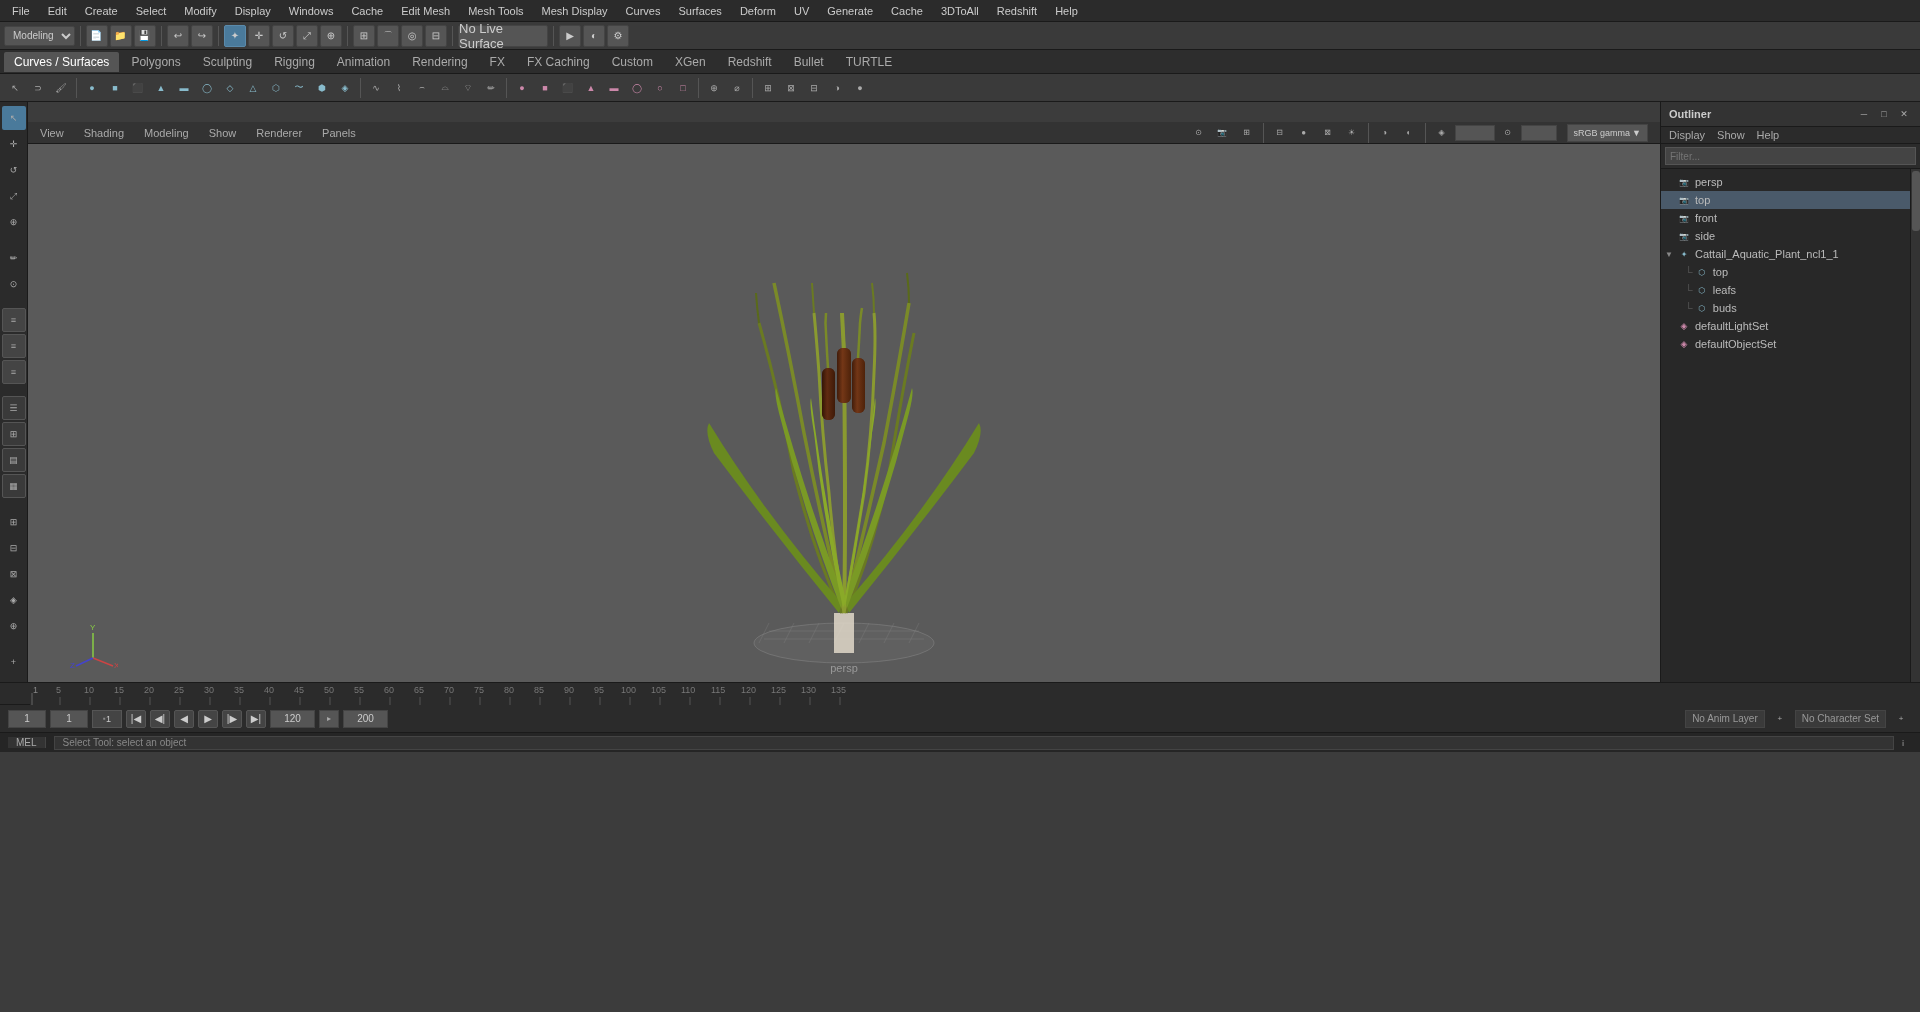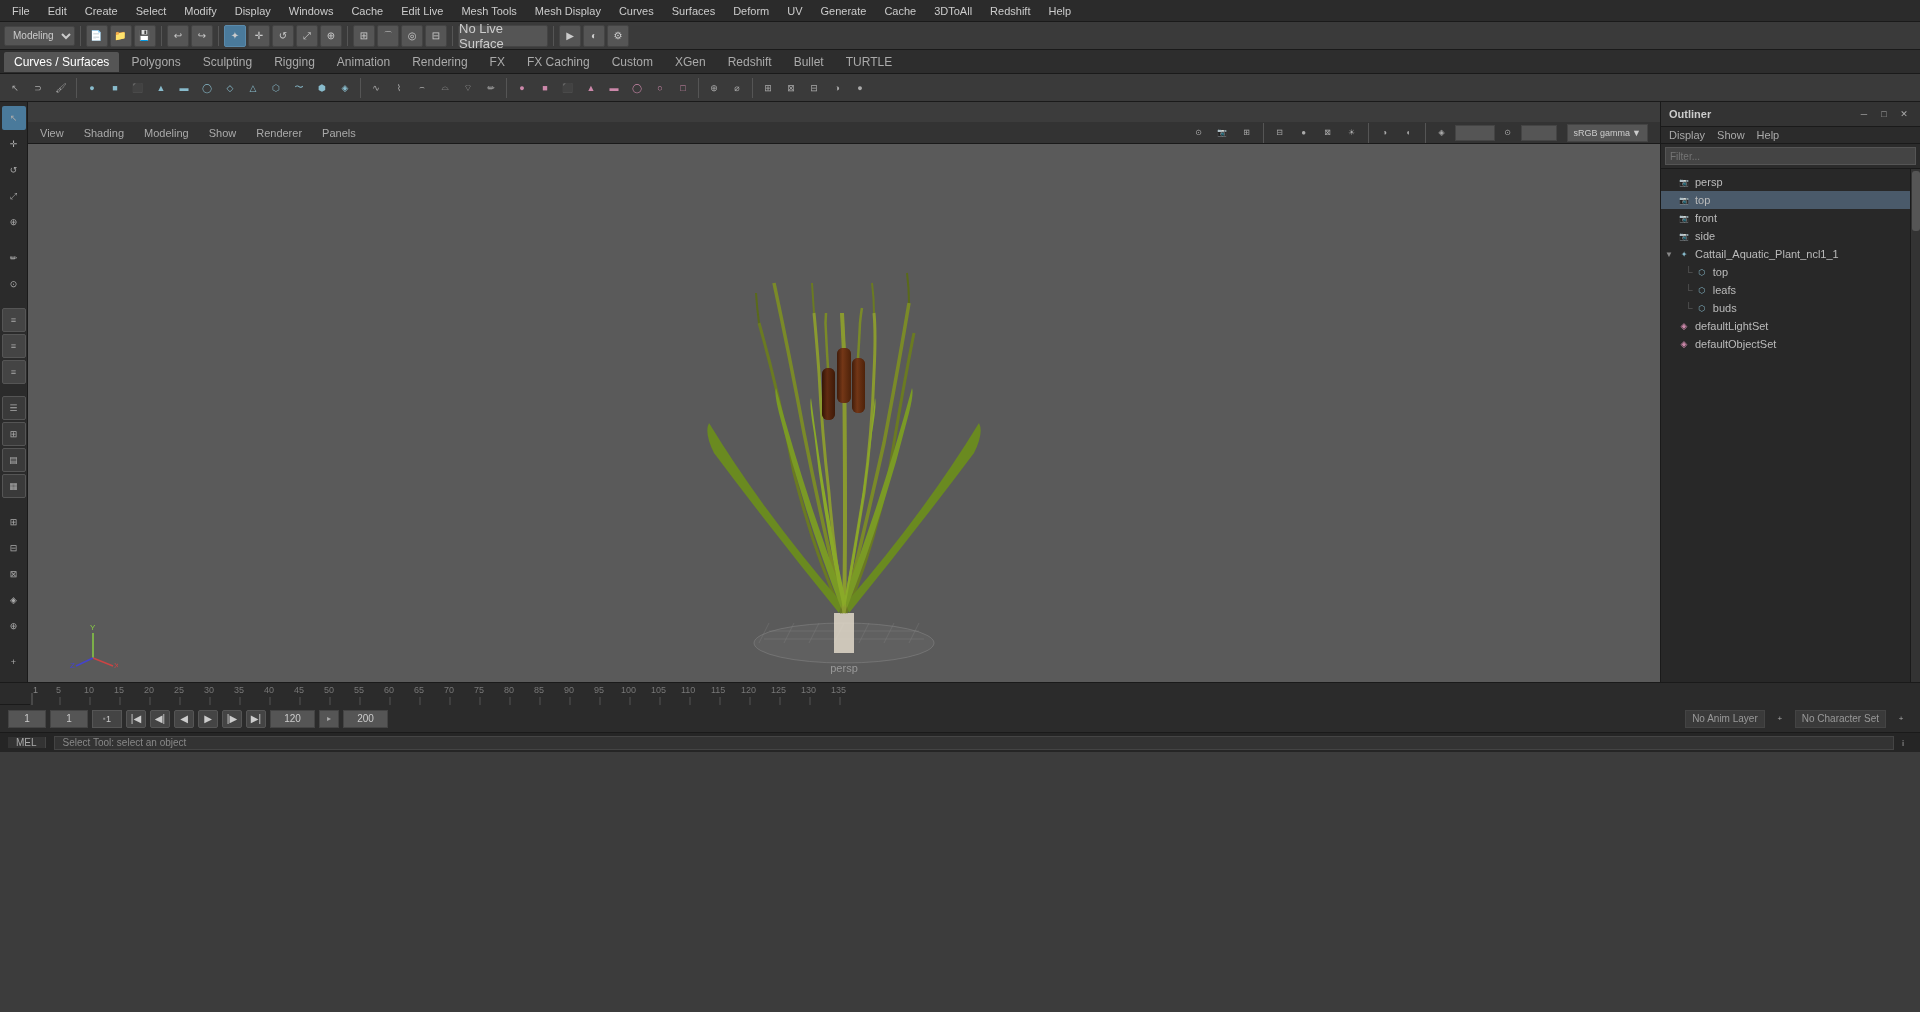--- a/index.html
+++ b/index.html
@@ -83,21 +83,21 @@
 
 <div id="menu-bar">
   <div class="menu-item">File</div>
   <div class="menu-item">Edit</div>
   <div class="menu-item">Create</div>
   <div class="menu-item">Select</div>
   <div class="menu-item">Modify</div>
   <div class="menu-item">Display</div>
   <div class="menu-item">Windows</div>
   <div class="menu-item">Cache</div>
-  <div class="menu-item">Edit Live</div>
+  <div class="menu-item">Edit Mesh</div>
   <div class="menu-item">Mesh Tools</div>
   <div class="menu-item">Mesh Display</div>
   <div class="menu-item">Curves</div>
   <div class="menu-item">Surfaces</div>
   <div class="menu-item">Deform</div>
   <div class="menu-item">UV</div>
   <div class="menu-item">Generate</div>
   <div class="menu-item">Cache</div>
   <div class="menu-item">3DToAll</div>
   <div class="menu-item">Redshift</div>

